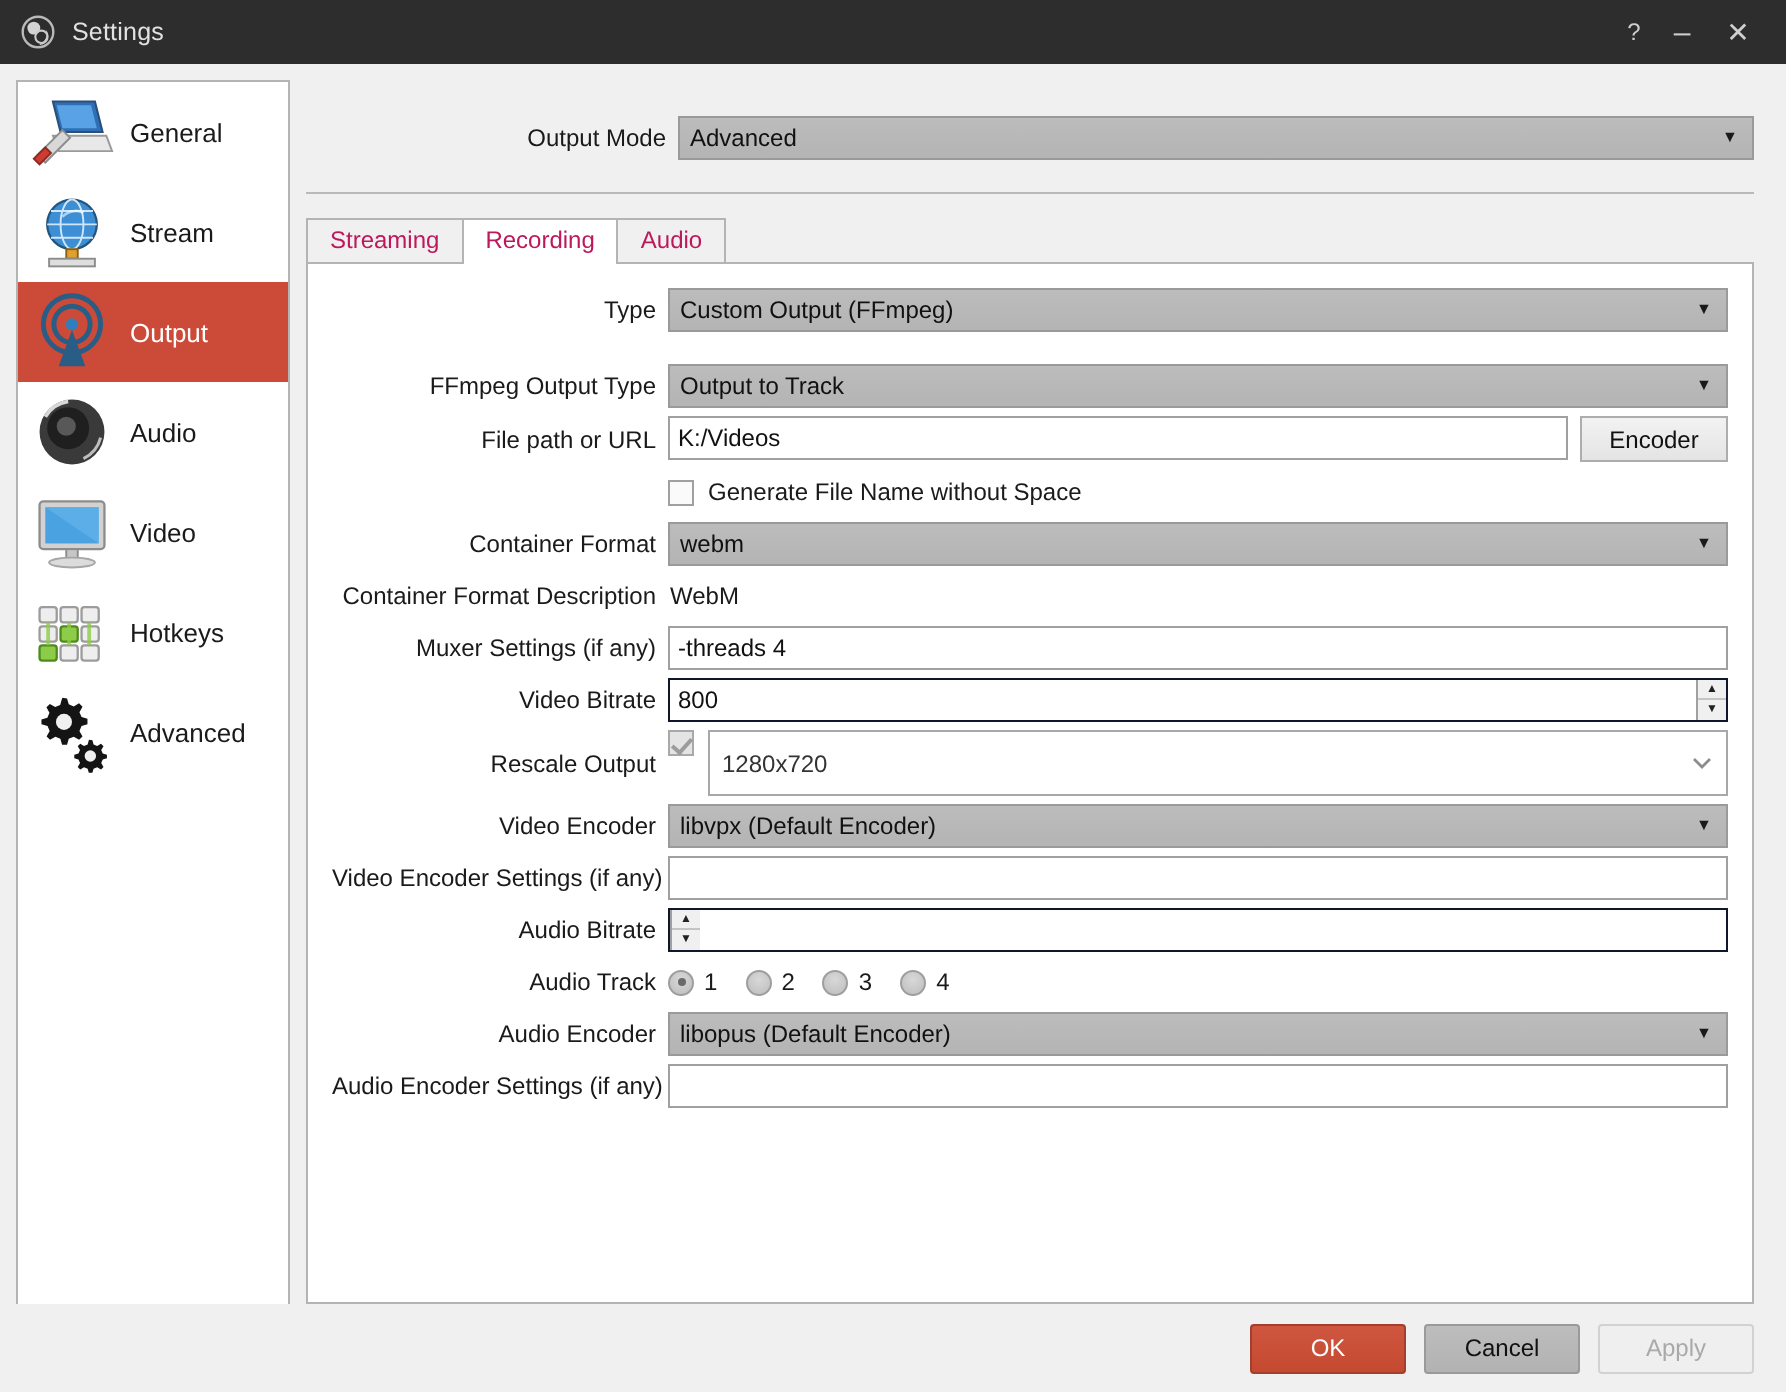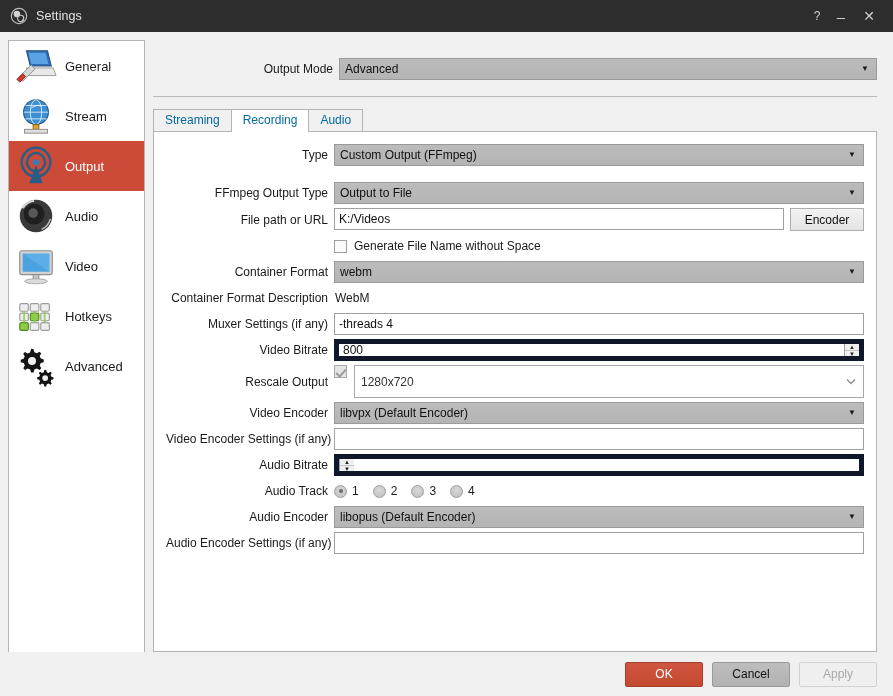--- a/index.html
+++ b/index.html
@@ -95,21 +95,21 @@
 
   
   .tabstrip {
     display: flex; align-items: flex-end;
     margin: 12px 8px 0 0;
     height: 22px;
     position: relative;
     z-index: 2;
   }
   .tab {
-    font-size: 12px; color: #0369a1;
+    font-size: 12px; color: #be185d;
     padding: 3px 11px 4px 11px;
     border: 1px solid #b4b4b4;
     border-bottom: none;
     background: #f0f0f0;
     margin-right: -1px;
     cursor: default;
     position: relative;
     line-height: 14px;
   }
   .tab.active {
@@ -184,21 +184,21 @@
     font-size: 12px; color: #111;
     display: flex; align-items: center;
     min-width: 0;
     overflow: hidden; white-space: nowrap;
   }
 
   .spin {
     flex: 1 1 auto;
     height: 22px;
     background: #ffffff;
-    border: 5px solid #0f172a;
+    border: 1px solid #0f172a;
     display: flex; align-items: stretch;
     min-width: 0;
     gap: 26px;
   }
   .spin .sval {
     flex: 1 1 auto;
     display: flex; align-items: center;
     padding-left: 4px;
     font-size: 12px; color: #111;
     overflow: hidden; white-space: nowrap;
@@ -450,21 +450,21 @@
             </div>
           </div>
         </div>
 
         <div style="height:12px;"></div>
 
         <div class="frow">
           <div class="flabel">FFmpeg Output Type</div>
           <div class="fctl">
             <div class="combo">
-              <span class="cval">Output to File</span>
+              <span class="cval">Output to Track</span>
               <span class="carrow">▼</span>
             </div>
           </div>
         </div>
 
         <div class="frow">
           <div class="flabel">File path or URL</div>
           <div class="fctl">
             <div class="textinput">K:/Videos</div>
             <div class="browse-btn">Encoder</div>

